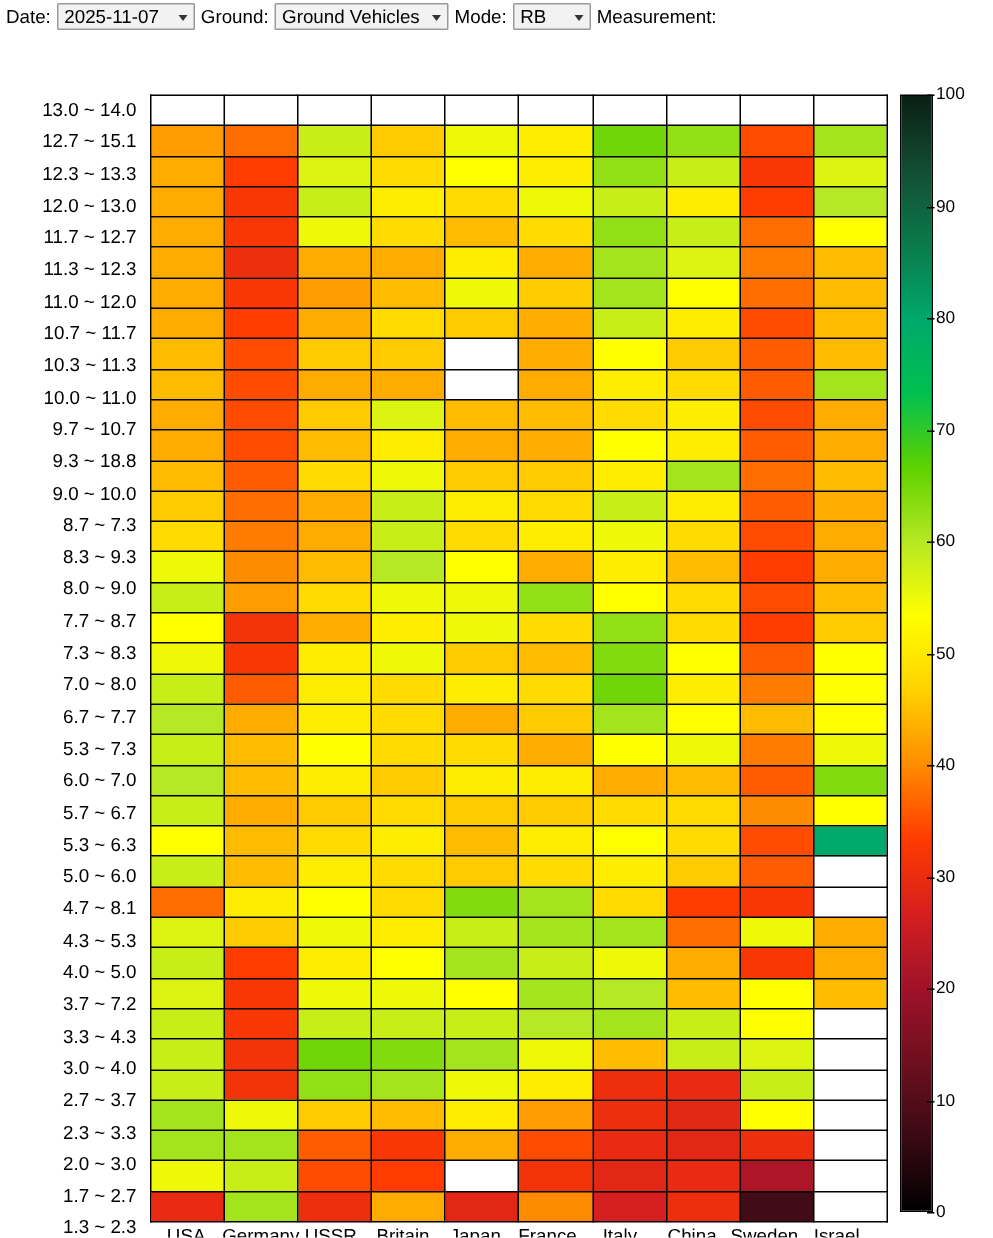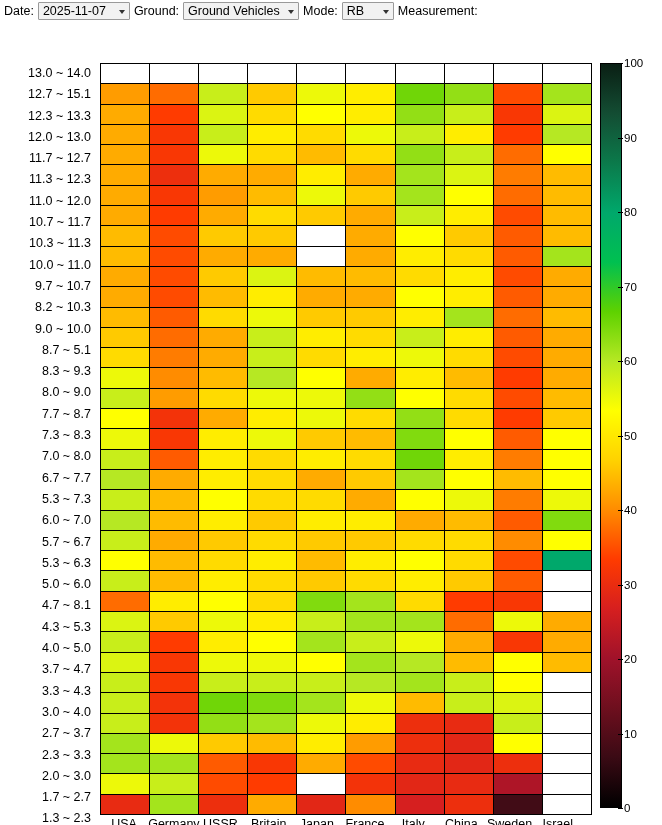--- a/index.html
+++ b/index.html
@@ -149,38 +149,38 @@
       <div class="rowlabel">12.7 ~ 15.1</div>
       <div class="rowlabel">12.3 ~ 13.3</div>
       <div class="rowlabel">12.0 ~ 13.0</div>
       <div class="rowlabel">11.7 ~ 12.7</div>
       <div class="rowlabel">11.3 ~ 12.3</div>
       <div class="rowlabel">11.0 ~ 12.0</div>
       <div class="rowlabel">10.7 ~ 11.7</div>
       <div class="rowlabel">10.3 ~ 11.3</div>
       <div class="rowlabel">10.0 ~ 11.0</div>
       <div class="rowlabel">9.7 ~ 10.7</div>
-      <div class="rowlabel">8.2 ~ 10.3</div>
+      <div class="rowlabel">9.3 ~ 18.8</div>
       <div class="rowlabel">9.0 ~ 10.0</div>
-      <div class="rowlabel">8.7 ~ 5.1</div>
+      <div class="rowlabel">8.7 ~ 7.3</div>
       <div class="rowlabel">8.3 ~ 9.3</div>
       <div class="rowlabel">8.0 ~ 9.0</div>
       <div class="rowlabel">7.7 ~ 8.7</div>
       <div class="rowlabel">7.3 ~ 8.3</div>
       <div class="rowlabel">7.0 ~ 8.0</div>
       <div class="rowlabel">6.7 ~ 7.7</div>
       <div class="rowlabel">5.3 ~ 7.3</div>
       <div class="rowlabel">6.0 ~ 7.0</div>
       <div class="rowlabel">5.7 ~ 6.7</div>
       <div class="rowlabel">5.3 ~ 6.3</div>
       <div class="rowlabel">5.0 ~ 6.0</div>
       <div class="rowlabel">4.7 ~ 8.1</div>
       <div class="rowlabel">4.3 ~ 5.3</div>
       <div class="rowlabel">4.0 ~ 5.0</div>
-      <div class="rowlabel">3.7 ~ 4.7</div>
+      <div class="rowlabel">3.7 ~ 7.2</div>
       <div class="rowlabel">3.3 ~ 4.3</div>
       <div class="rowlabel">3.0 ~ 4.0</div>
       <div class="rowlabel">2.7 ~ 3.7</div>
       <div class="rowlabel">2.3 ~ 3.3</div>
       <div class="rowlabel">2.0 ~ 3.0</div>
       <div class="rowlabel">1.7 ~ 2.7</div>
       <div class="rowlabel">1.3 ~ 2.3</div>
     </div>
   <div class="grid-wrap">
     <table class="heat">

